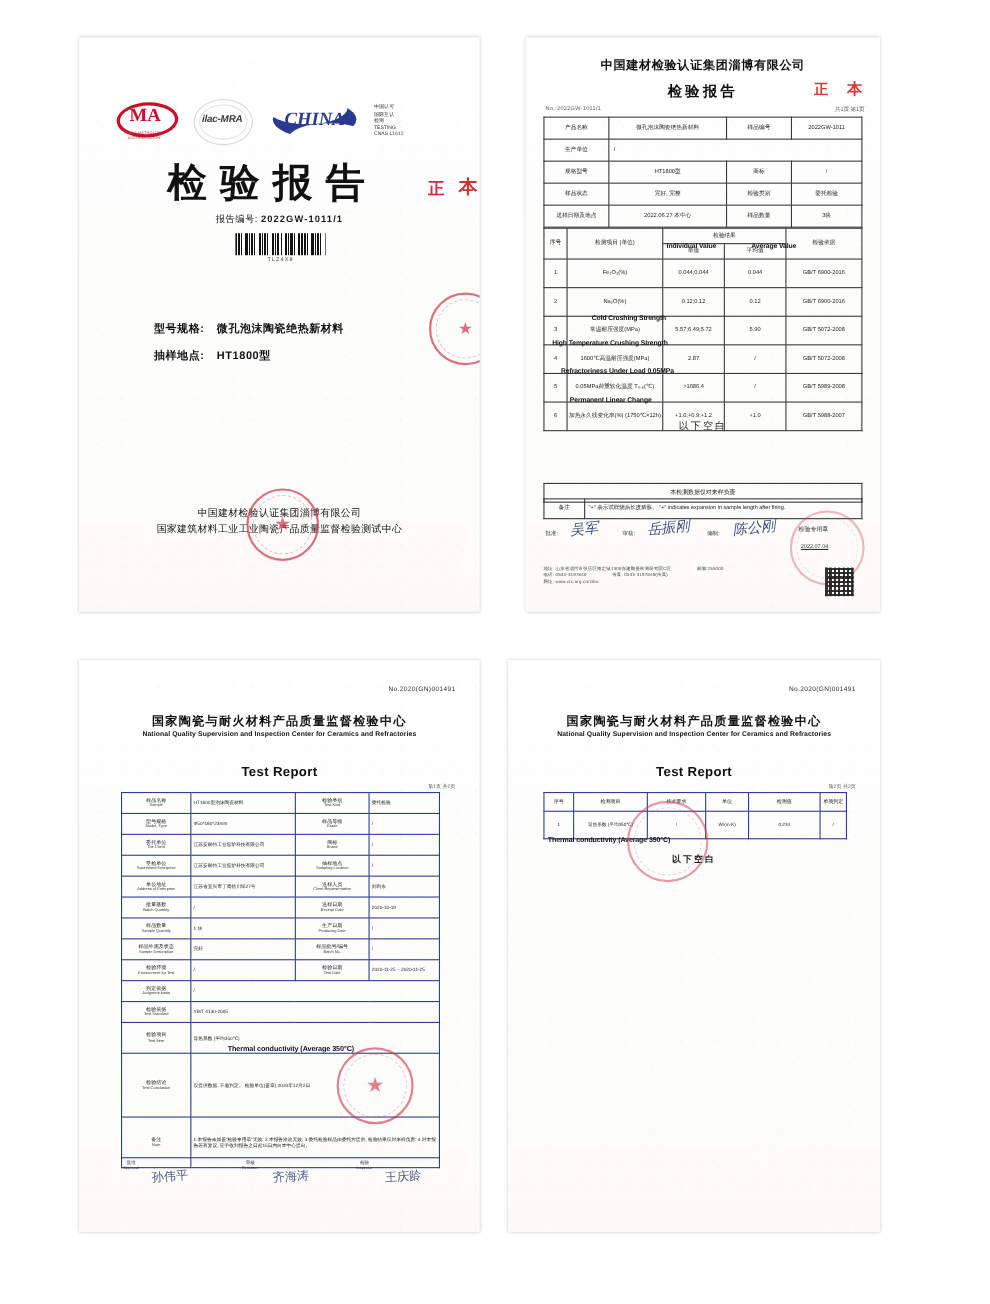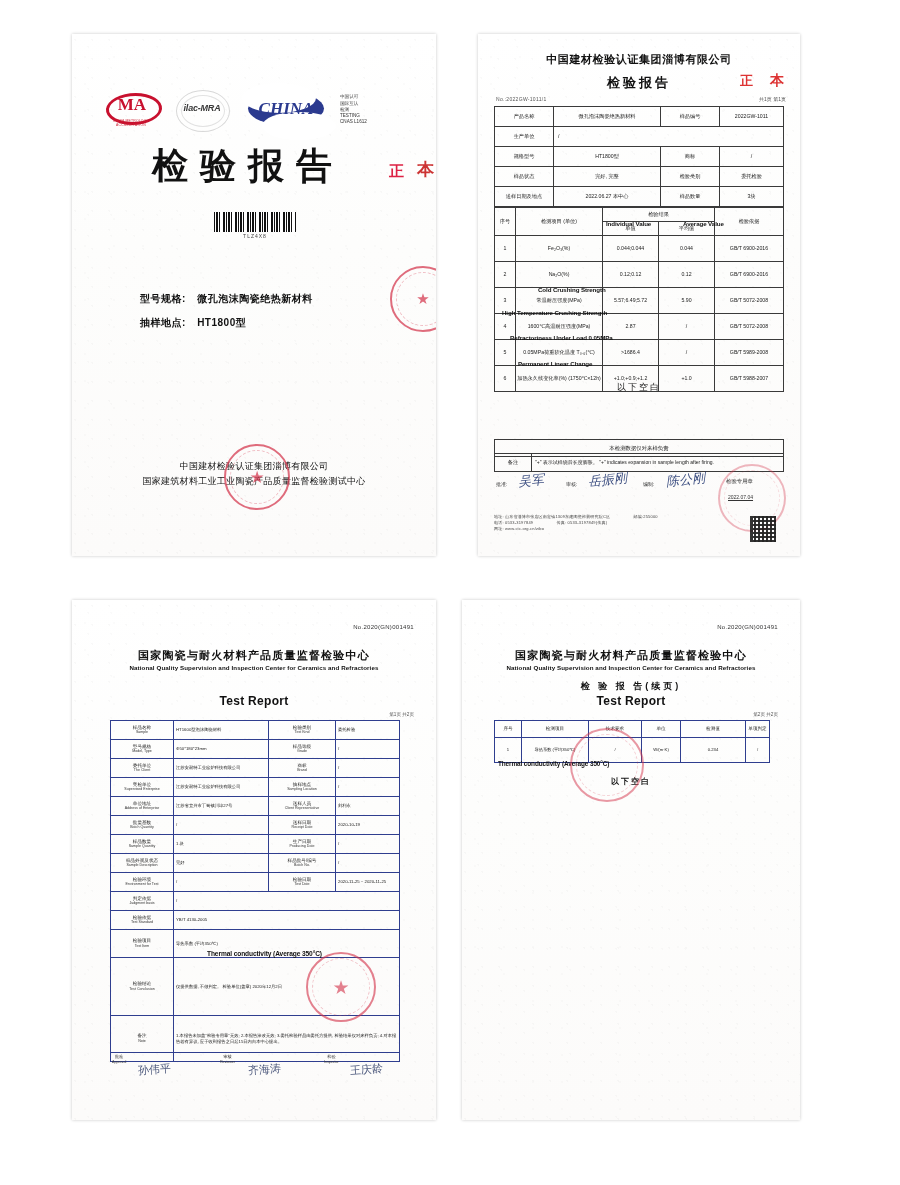--- a/index.html
+++ b/index.html
@@ -166,20 +166,24 @@
         <div>检测</div>
         <div>TESTING</div>
         <div>CNAS L1612</div>
       </div>
     </div>
 
     <div class="bigtitle">检验报告</div>
     <div class="zheng">正</div>
     <div class="ben">本</div>
 
+    <div class="rptno">
+      <span>报告编号:</span>
+      <b>2022GW-1011/1</b>
+    </div>
     <div class="barcode"></div>
     <div class="barcode-t">TLZ4X8</div>
 
     <div class="field" style="left:68px;top:258px;">
       <span class="lab">型号规格:</span>
       <span class="val">微孔泡沫陶瓷绝热新材料</span>
     </div>
     <div class="field" style="left:68px;top:282px;">
       <span class="lab">抽样地点:</span>
       <span class="val">HT1800型</span>
@@ -530,21 +534,20 @@
     </div>
     <div class="sgname" style="left:278px;top:462px;">王庆龄</div>
   </div>
 
   <div class="doc shadow" id="doc4">
     <div class="paper"></div>
       <div class="noise"></div>
     <div class="d3-no" style="top:24px;">No.2020(GN)001491</div>
     <div class="d3-cn" style="top:48px;">国家陶瓷与耐火材料产品质量监督检验中心</div>
     <div class="d3-en" style="top:64px;">National Quality Supervision and Inspection Center for Ceramics and Refractories</div>
-    <div class="d3-rc" style="top:80px;">检 验 报 告(续页)</div>
     <div class="d3-re" style="top:94px;">Test Report</div>
     <div class="d3-pg" style="top:112px;">第2页 共2页</div>
 
     <table class="b3" id="d4tbl" style="left:32px;top:120px;width:276px;">
         <tbody>
           <tr>
             <td class="lbl" style="width: 22px; height: 14px; font-size: 4.6px;">序号</td>
             <td class="lbl" style="width: 62px; height: 14px; font-size: 4.6px;">检测项目</td>
             <td class="lbl" style="width: 48px; height: 14px; font-size: 4.6px;">技术要求</td>
             <td class="lbl" style="width: 34px; height: 14px; font-size: 4.6px;">单位</td>

